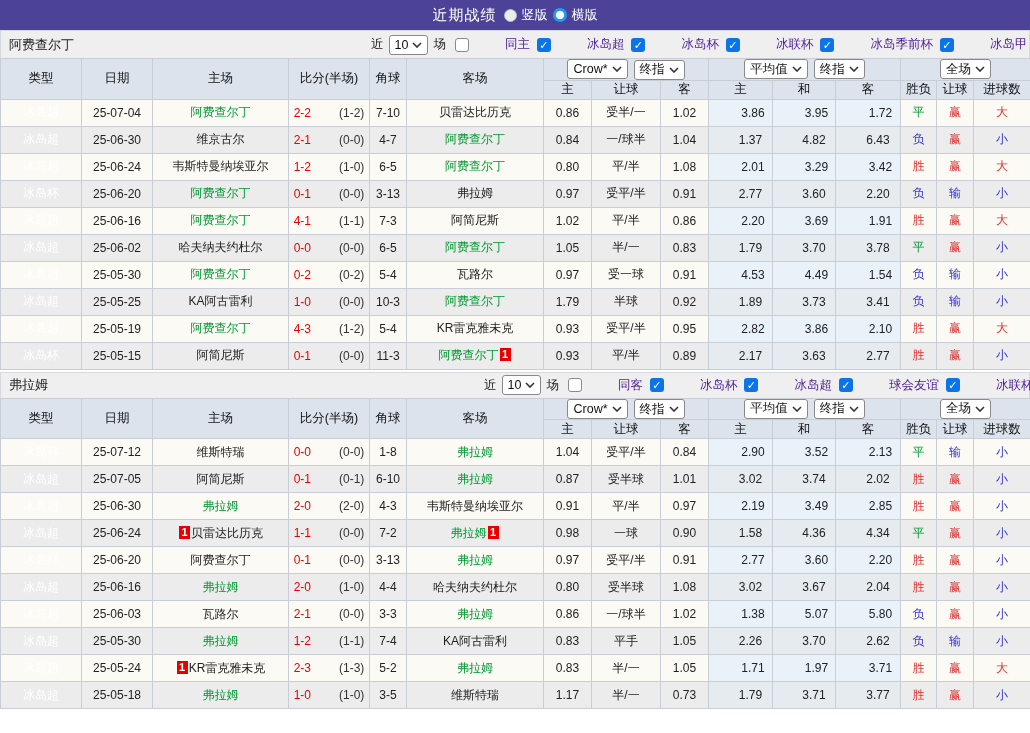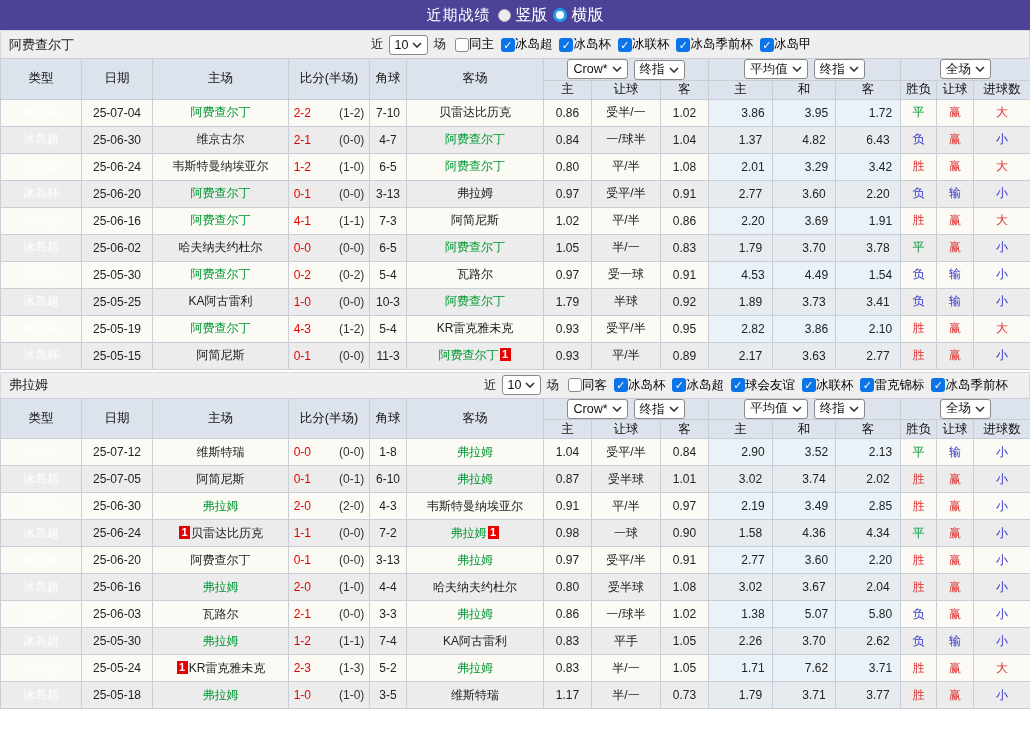--- a/index.html
+++ b/index.html
@@ -9,36 +9,36 @@
     --avg-odd:#e9f2f8; --avg-even:#e6ebf0; --grid:#c9ced6;
   }
   html,body{margin:0;padding:0;}
   body{width:1030px;background:#fff;font-family:"Liberation Sans","DejaVu Sans",sans-serif;color:#222;}
   .titlebar{height:30px;background:var(--purple);display:flex;align-items:center;justify-content:center;gap:7px;}
   .titlebar .t{font-size:15px;font-weight:normal;color:#fff;letter-spacing:1px;}
   .radio-group{display:inline-flex;align-items:center;gap:5px;}
   .radio{display:inline-block;border-radius:50%;box-sizing:border-box;}
   .radio.plain{width:13px;height:13px;background:#ececec;border:1px solid #bbb;}
   .radio.sel{width:14px;height:14px;background:#fff;border:3.5px solid #1f9bef;}
-  .rlabel{font-size:16px;color:#fff;}
+  .rlabel{font-size:13px;color:#fff;}
   .teambar{background:#efefef;display:flex;align-items:center;position:relative;font-size:13px;border:1px solid #d6dade;border-bottom:none;box-sizing:border-box;}
   .sec-0 .teambar{height:28px;}
   .sec-1 .teambar{height:26px;margin-top:2px;}
   .teamname{margin-left:8px;color:#222;}
   .filters{position:absolute;display:flex;align-items:center;font-size:12.5px;white-space:nowrap;}
   .sec-0 .filters{left:368px;}
   .sec-1 .filters{left:481px;}
   .flabel{margin:0 2px;}
   .selbox{display:inline-flex;align-items:center;gap:4px;border:1px solid #898989;background:#fff;border-radius:3px;padding:0 5px;height:18px;font-size:12.5px;margin:0 3px;cursor:default;}
   .sel-label{color:#111;}
   .caret{display:inline-flex;align-items:center;}
   .cb{width:14px;height:14px;border-radius:3px;display:inline-block;margin-left:7px;box-sizing:border-box;text-align:center;}
   .cb.on{background:var(--cb-blue);color:#fff;font-size:11px;line-height:14px;font-weight:bold;}
   .cb.off{background:#fff;border:1px solid #8a8a8a;}
-  .cblabel{color:#000000;}
+  .cblabel{color:#4c1d95;margin-left:36px;}
   table{border-collapse:collapse;width:1030px;table-layout:fixed;font-size:12px;}
   th,td{border:1px solid var(--grid);text-align:center;padding:0;overflow:hidden;white-space:nowrap;}
   thead th{background:var(--head-bg);font-weight:normal;font-size:12.5px;height:18px;color:#111;}
   tbody td{height:26px;}
   tr.odd td{background:var(--row-odd);}
   tr.even td{background:var(--row-even);}
   tr.odd td.avg{background:var(--avg-odd);padding-left:25px;}
   tr.even td.avg{background:var(--avg-even);padding-left:20px;}
   td.lg-navy{background:var(--navy);color:#fff;}
   td.lg-violet{background:var(--violet);color:#fff;}
@@ -594,21 +594,21 @@
             <td class="lg lg-navy">冰岛超</td>
             <td>25-05-24</td>
             <td><span class="card">1</span><span class="team">KR雷克雅未克</span></td>
             <td><span class="ft">2-3</span><span class="ht">(1-3)</span></td>
             <td>5-2</td>
             <td><span class="team focal">弗拉姆</span></td>
             <td>0.83</td>
             <td>半/一</td>
             <td>1.05</td>
             <td class="avg">1.71</td>
-            <td class="avg">7.62</td>
+            <td class="avg">1.97</td>
             <td class="avg">3.71</td>
             <td class="res-red">胜</td>
             <td class="res-red">赢</td>
             <td class="res-red">大</td>
           </tr>
           <tr class="even">
             <td class="lg lg-navy">冰岛超</td>
             <td>25-05-18</td>
             <td><span class="team focal">弗拉姆</span></td>
             <td><span class="ft">1-0</span><span class="ht">(1-0)</span></td>

